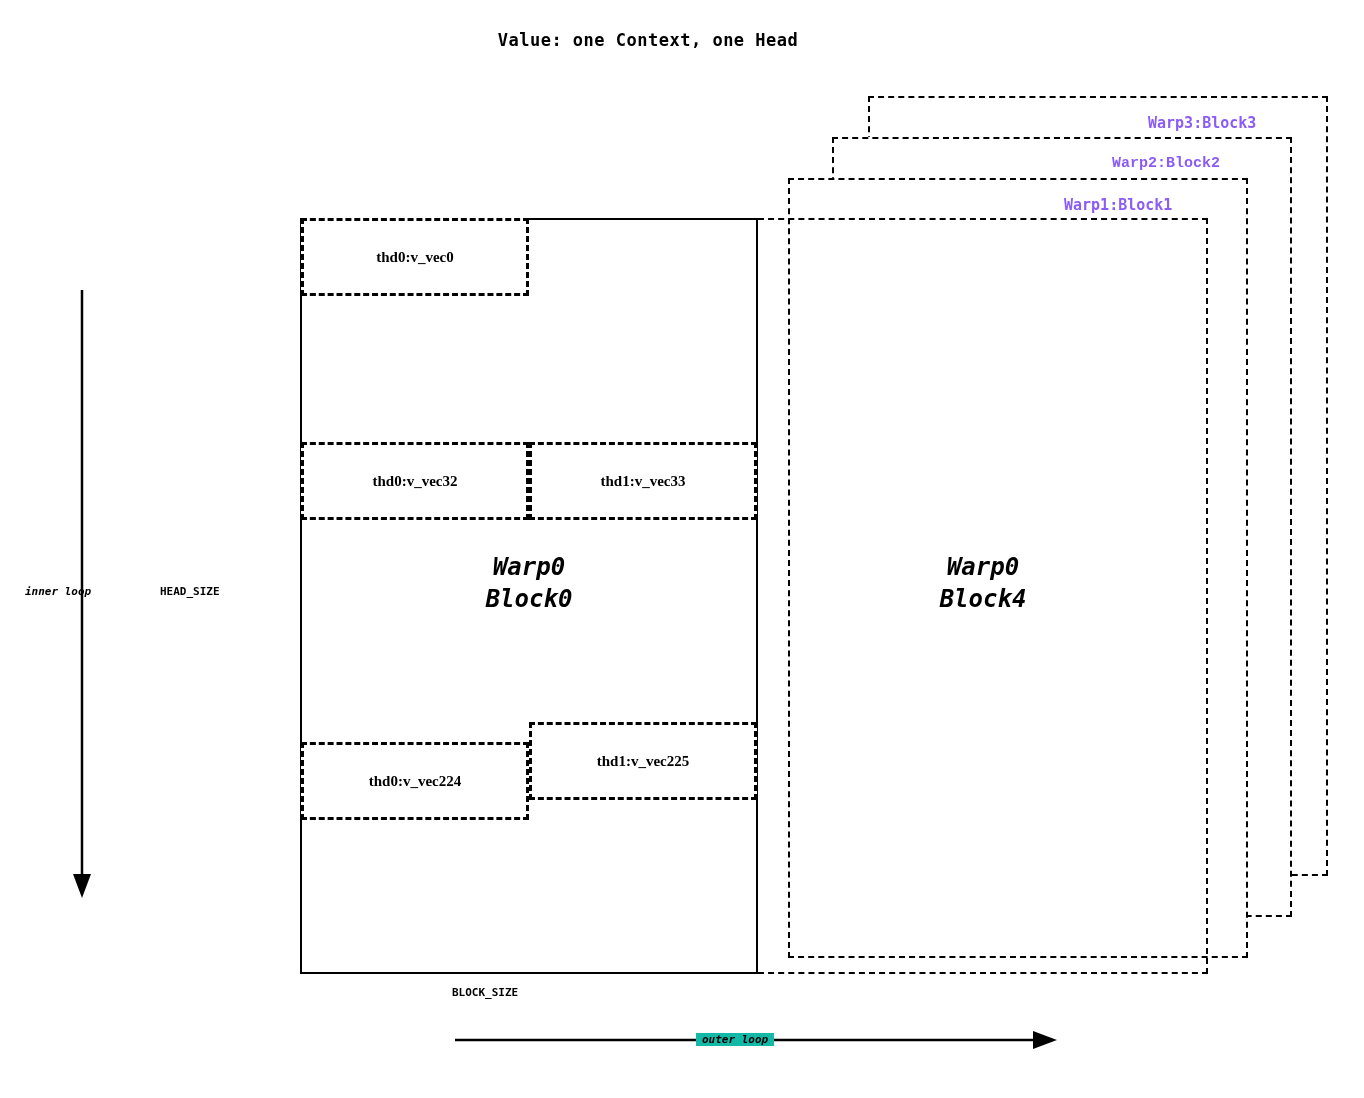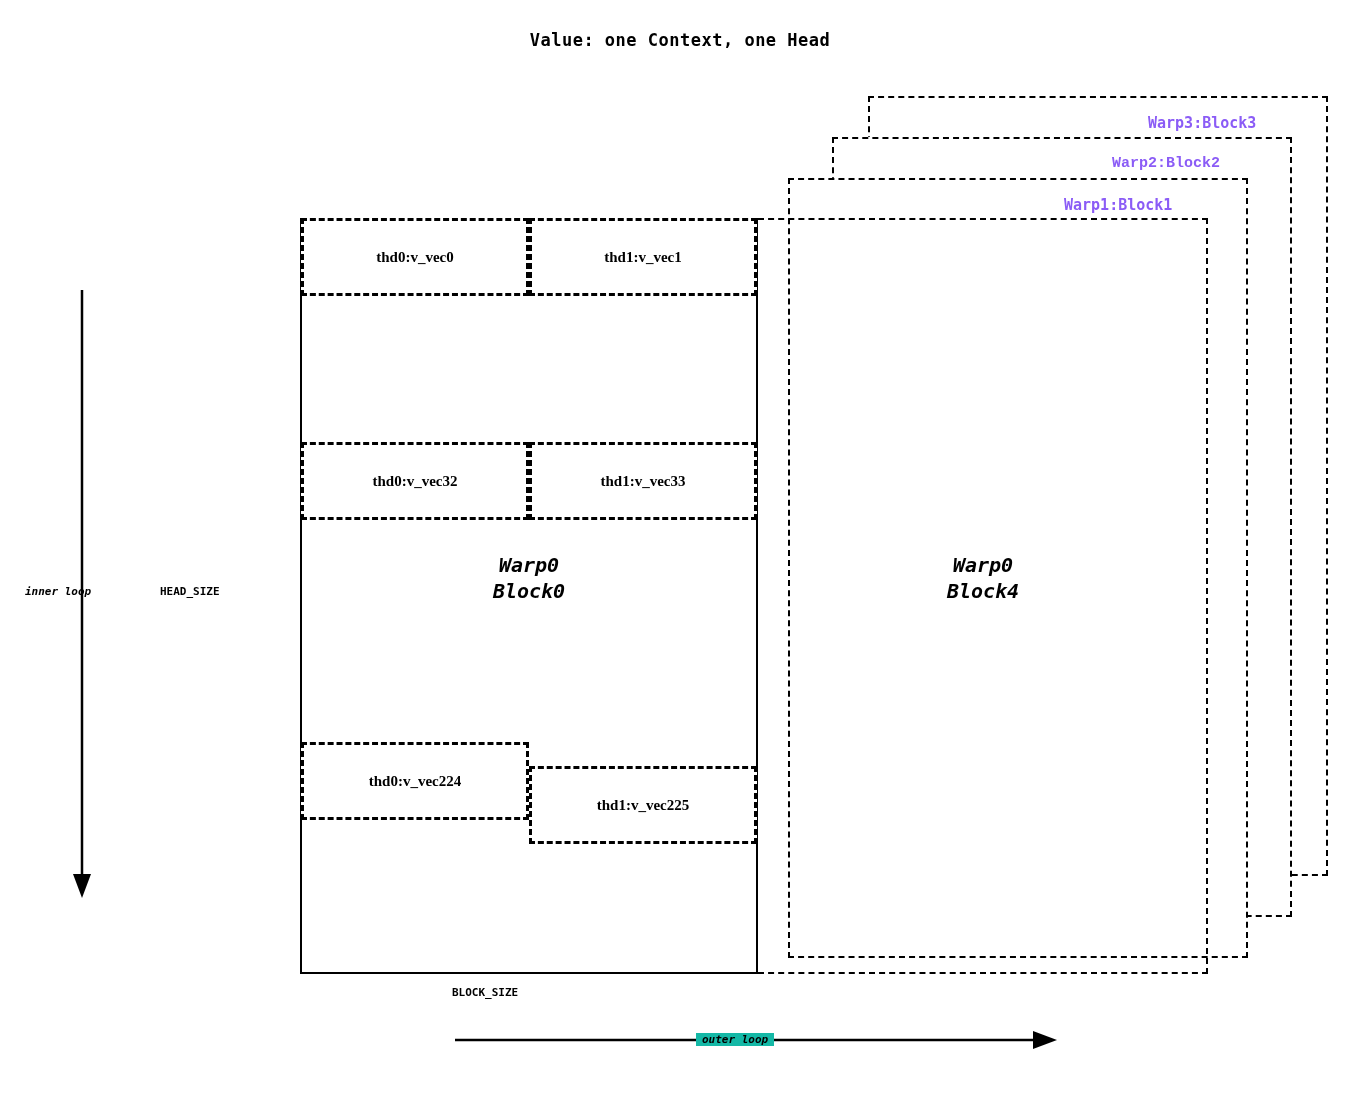--- a/index.html
+++ b/index.html
@@ -21,21 +21,20 @@
     position: absolute;
     left: 0;
     top: 30px;
     width: 1296px;
     text-align: center;
     font-family: "DejaVu Sans Mono", monospace;
     font-size: 17px;
     font-weight: bold;
     color: #000;
     letter-spacing: 0.5px;
-    padding-left: 32px;
   }
 
   
   .stack-block {
     position: absolute;
     border: 2px dashed #000;
     background: #ffffff;
     box-sizing: border-box;
   }
   .stack-label {
@@ -67,21 +66,21 @@
     border: 2px dashed #000;
     border-left: none;
     background: transparent;
     box-sizing: border-box;
   }
 
   .warp-label {
     position: absolute;
     text-align: center;
     font-family: "DejaVu Sans Mono", monospace;
-    font-size: 20px;
+    font-size: 24px;
     font-weight: bold;
     font-style: italic;
     color: #000;
     line-height: 1.32;
     white-space: pre;
   }
 
   
   .cell {
     position: absolute;
@@ -137,27 +136,26 @@
 
   <div class="block4"></div>
   <div class="warp-label" style="left:758px; top:552px; width:450px;">Warp0
 Block4</div>
 
   <div class="main-block"></div>
   <div class="warp-label" style="left:300px; top:552px; width:458px;">Warp0
 Block0</div>
 
   <div class="cell" style="left:301px; top:218px; width:228px; height:78px;">thd0:v_vec0</div>
-  <div class="cell" style="left:529px; top:218px; width:228px; height:78px;">thd1:v_vec1</div>
 
   <div class="cell" style="left:301px; top:442px; width:228px; height:78px;">thd0:v_vec32</div>
   <div class="cell" style="left:529px; top:442px; width:228px; height:78px;">thd1:v_vec33</div>
 
   <div class="cell" style="left:301px; top:742px; width:228px; height:78px;">thd0:v_vec224</div>
-  <div class="cell" style="left:529px; top:766px; width:228px; height:78px;">thd1:v_vec225</div>
+  <div class="cell" style="left:529px; top:722px; width:228px; height:78px;">thd1:v_vec225</div>
 
   <svg class="overlay" viewBox="0 0 1364 1098">
 
     <line x1="82" y1="290" x2="82" y2="880" stroke="#000" stroke-width="2.5"></line>
     <polygon points="82,898 73,874 91,874" fill="#000"></polygon>
 
     <line x1="455" y1="1040" x2="1040" y2="1040" stroke="#000" stroke-width="2.5"></line>
     <polygon points="1057,1040 1033,1031 1033,1049" fill="#000"></polygon>
   </svg>
 

